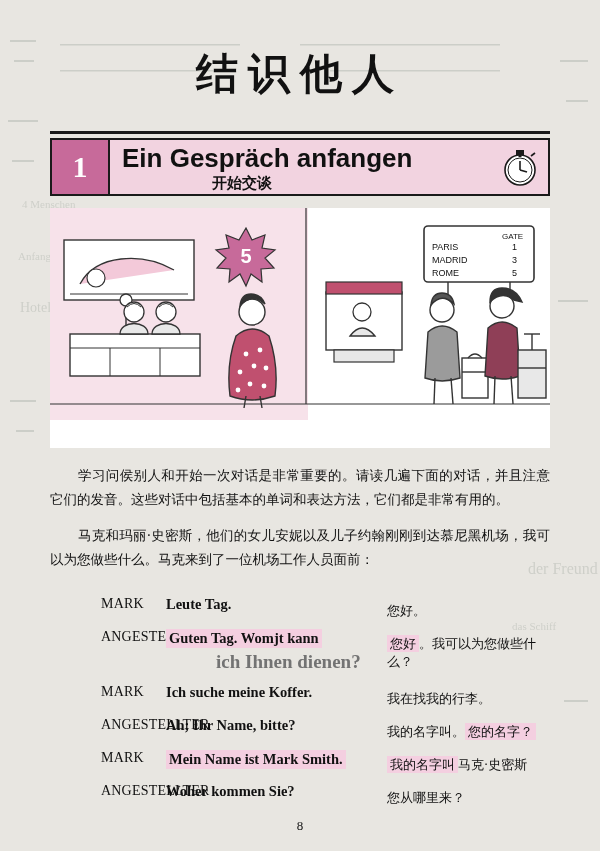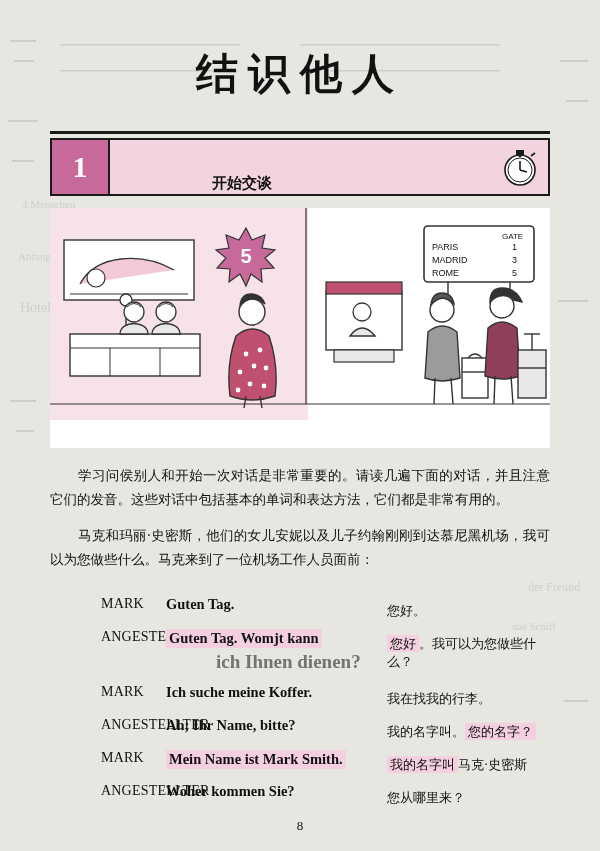--- a/index.html
+++ b/index.html
@@ -203,21 +203,21 @@
   }
 </style>
 </head>
 <body>
 
 <div id="page">
 
   <div class="ghost" style="left:22px;top:198px;font-size:11px;">4 Menschen</div>
   <div class="ghost" style="left:18px;top:250px;font-size:11px;">Anfang</div>
   <div class="ghost" style="left:20px;top:300px;font-size:14px;">Hotel</div>
-  <div class="ghost" style="left:528px;top:580px;font-size:12px;">der Freund</div>
+  <div class="ghost" style="left:528px;top:560px;font-size:16px;">der Freund</div>
   <div class="ghost" style="left:512px;top:620px;font-size:11px;">das Schiff</div>
 
   <svg width="600" height="851" style="position:absolute;left:0;top:0;opacity:.35">
     <g fill="#9aa39a">
       <rect x="10" y="40" width="26" height="2"></rect>
         <rect x="14" y="60" width="20" height="2"></rect>
       <rect x="8" y="120" width="30" height="2"></rect>
         <rect x="12" y="160" width="22" height="2"></rect>
       <rect x="10" y="400" width="26" height="2"></rect>
         <rect x="16" y="430" width="18" height="2"></rect>
@@ -232,20 +232,21 @@
     </g>
   </svg>
 
   <div class="paper">
 
     <div class="cn-title">结识他人</div>
     <div class="rule"></div>
 
     <div class="banner">
       <div class="banner-num">1</div>
+      <div class="banner-de">Ein Gespräch anfangen</div>
       <div class="banner-cn">开始交谈</div>
       <svg class="clock" viewBox="0 0 44 44">
         <circle cx="22" cy="25" r="15" fill="#ffffff" stroke="#1a1a1a" stroke-width="1.6"></circle>
         <circle cx="22" cy="25" r="12" fill="none" stroke="#1a1a1a" stroke-width="1"></circle>
         <rect x="18" y="5" width="8" height="5" fill="#1a1a1a"></rect>
         <rect x="20.5" y="9" width="3" height="3" fill="#1a1a1a"></rect>
         <line x1="22" y1="25" x2="22" y2="16" stroke="#1a1a1a" stroke-width="1.6"></line>
         <line x1="22" y1="25" x2="29" y2="27" stroke="#1a1a1a" stroke-width="1.6"></line>
         <line x1="33" y1="11" x2="37" y2="8" stroke="#1a1a1a" stroke-width="1.6"></line>
       </svg>
@@ -355,21 +356,21 @@
       </svg>
     </div>
 
     <div class="para p1">学习问侯别人和开始一次对话是非常重要的。请读几遍下面的对话，并且注意它们的发音。这些对话中包括基本的单词和表达方法，它们都是非常有用的。</div>
     <div class="para p2">马克和玛丽·史密斯，他们的女儿安妮以及儿子约翰刚刚到达慕尼黑机场，我可以为您做些什么。马克来到了一位机场工作人员面前：</div>
 
     <div class="dlg">
 
       <div class="row">
         <span class="spk">MARK</span>
-        <span class="de">Guten Tag.</span>
+        <span class="de">Leute Tag.</span>
         <span class="cn">您好。</span>
       </div>
 
       <div class="row" style="min-height:44px">
         <span class="spk">ANGESTELLTER</span>
         <span class="de hl">Guten Tag. Womjt kann</span>
         <span class="de2">ich Ihnen dienen?</span>
         <span class="cn"><span class="hl">您好</span><span>。我可以为您做些什么？</span></span>
       </div>
 

